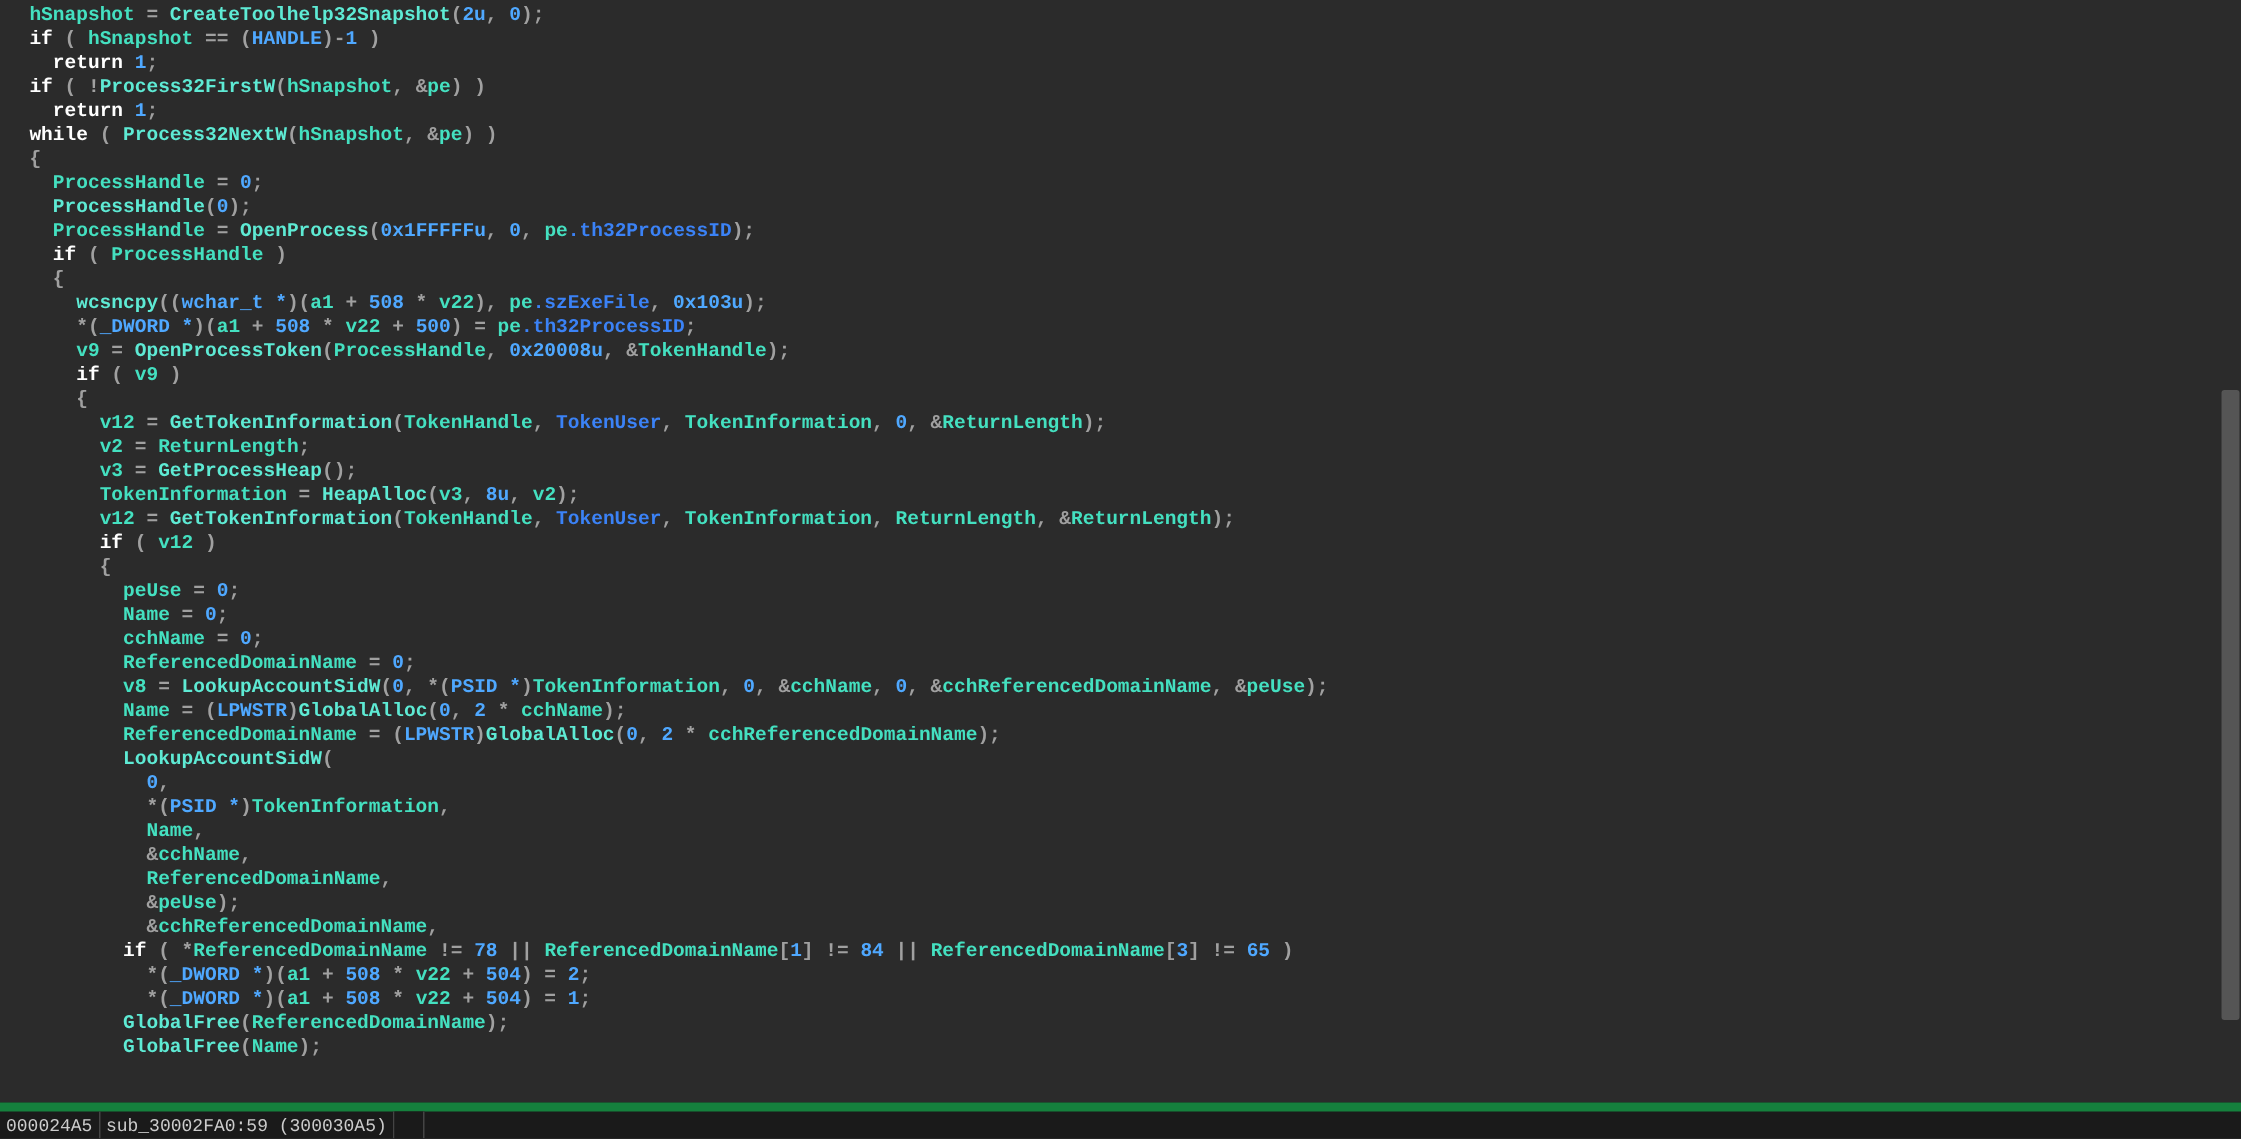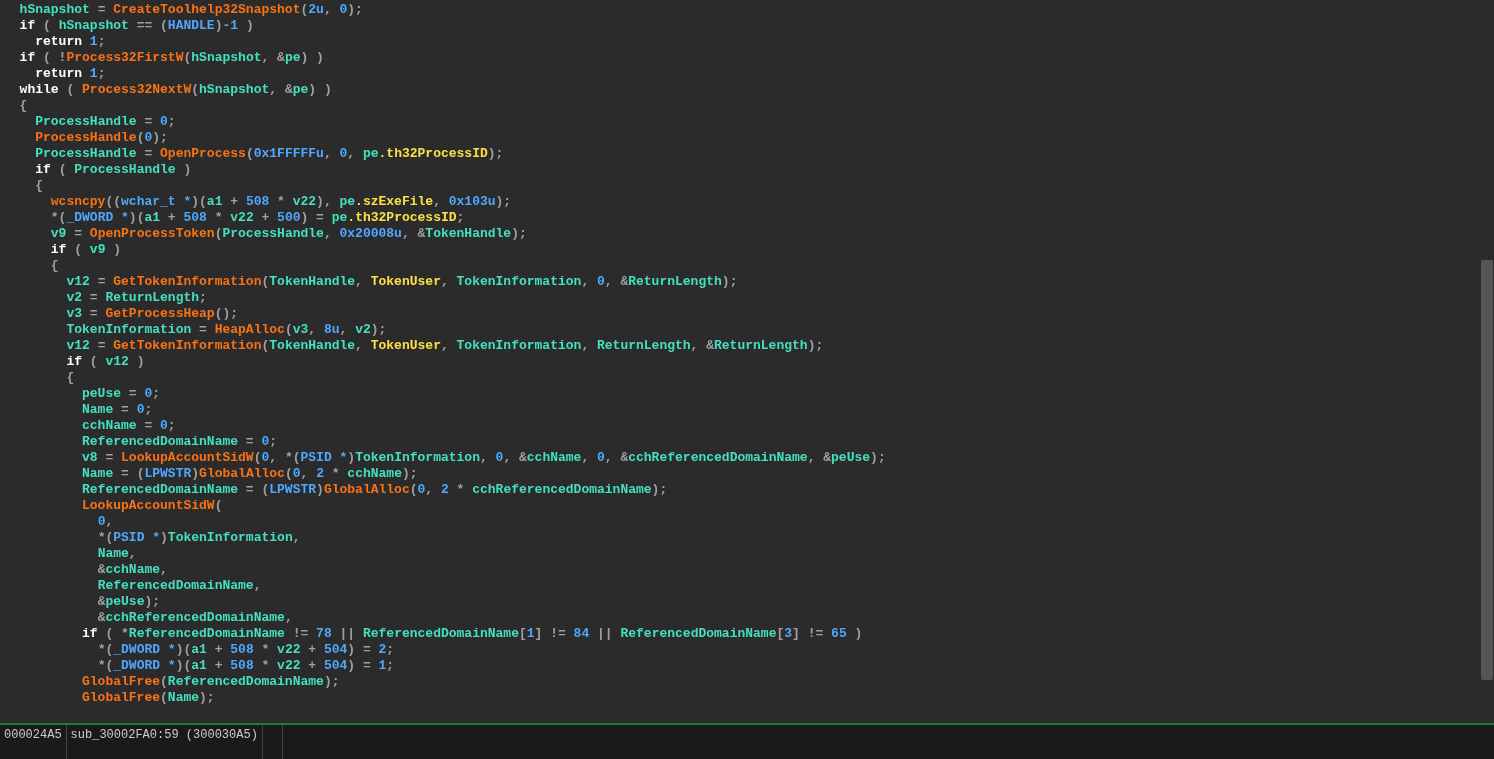--- a/index.html
+++ b/index.html
@@ -22,34 +22,34 @@
   }
   .line {
     white-space: pre;
     height: 16px;
     line-height: 16px;
     padding-left: 4px;
     font-weight: bold;
   }
   .kw   { color: #ffffff; }      
   .var  { color: #44e0c0; }      
-  .fn   { color: #f97316; }      
+  .fn   { color: #5eead4; }      
   .num  { color: #4fa8ff; }      
   .ty   { color: #4fa8ff; }      
   .punc { color: #a0a0a0; }      
-  .plain{ color: #fde047; }      
+  .plain{ color: #3b82f6; }      
 
   .status-bar {
     position: absolute;
     left: 0;
     bottom: 0;
     width: 100%;
-    height: 36px;
+    height: 24px;
     background: #1a1a1a;
-    border-top: 2px solid #15803d;
+    border-top: 6px solid #15803d;
     display: flex;
     align-items: center;
     font-size: 12px;
     font-weight: normal;
   }
   .status-seg {
     padding: 0 4px;
     height: 100%;
     line-height: 20px;
     border-right: 1px solid #444;

